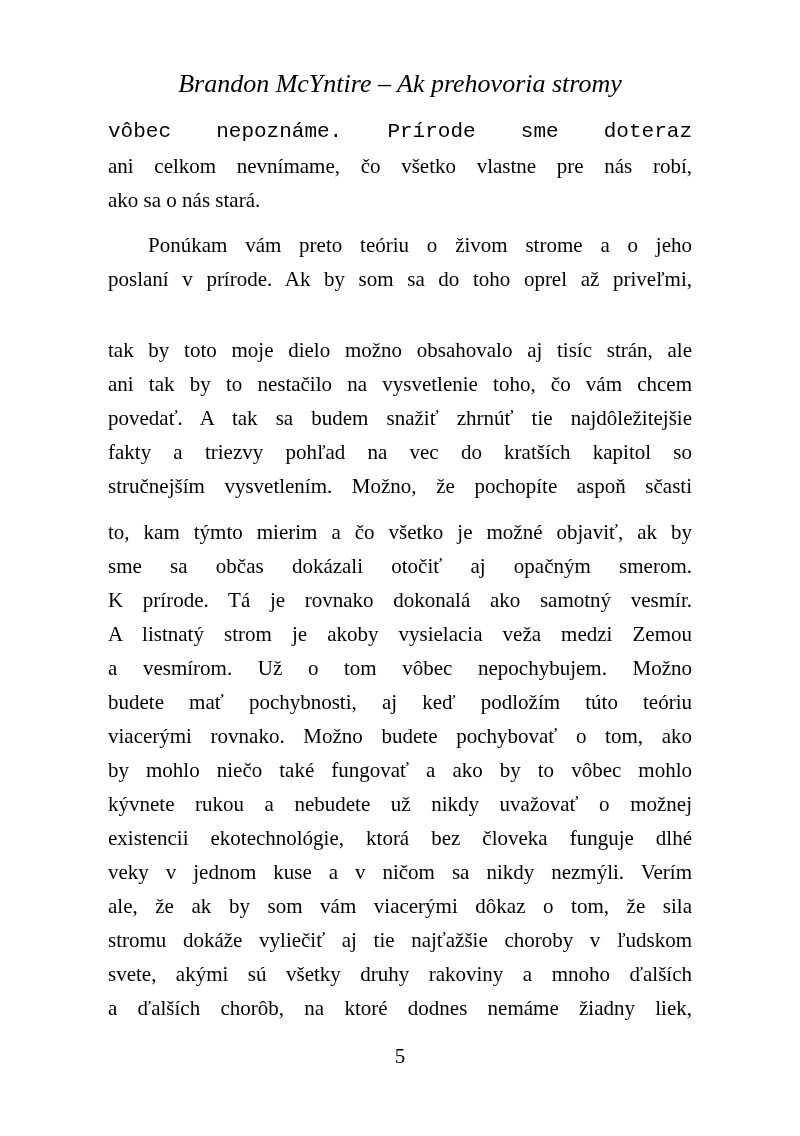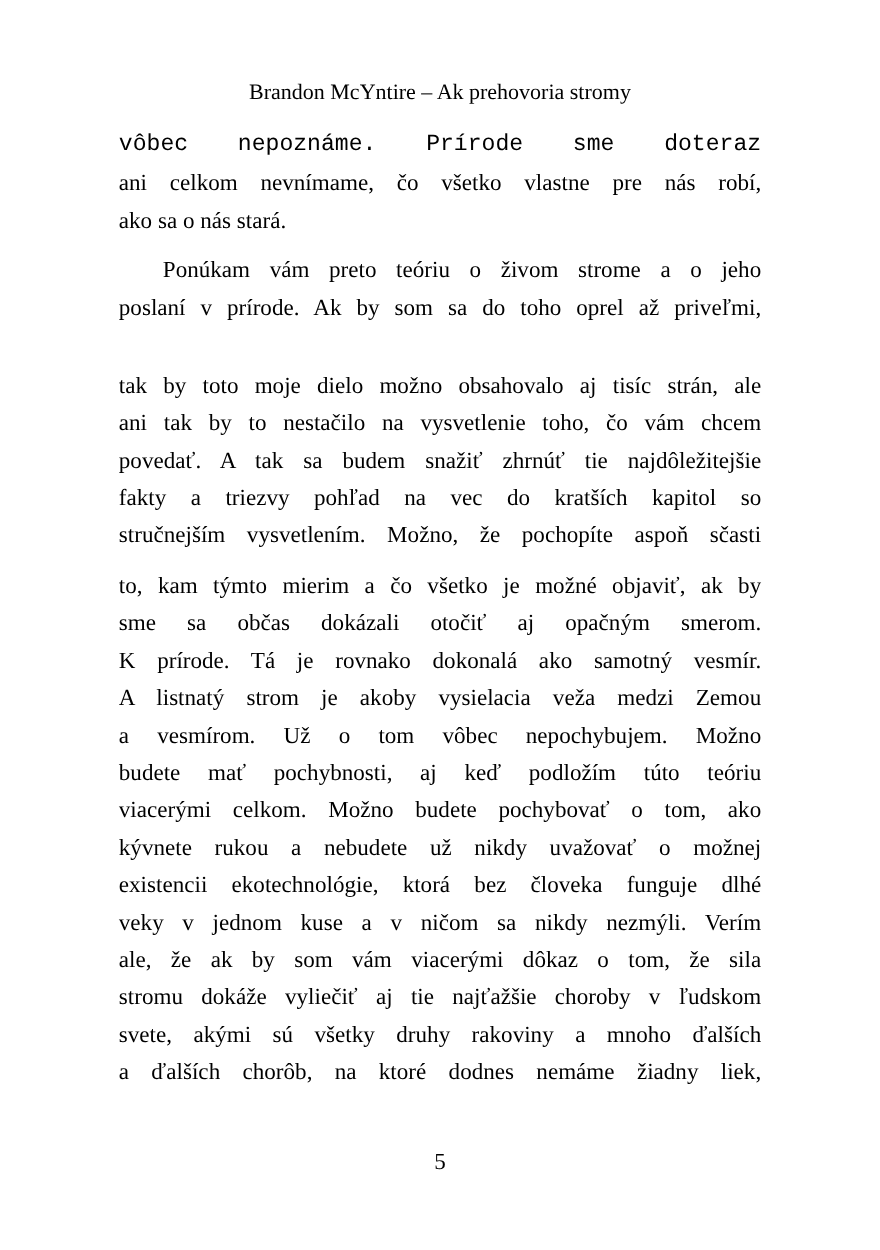--- a/index.html
+++ b/index.html
@@ -1,19 +1,19 @@
 <!DOCTYPE html>
 <html><head>
   <meta charset="utf-8">
   <style>
     html, body { margin: 0; padding: 0; background: #ffffff; }
     body { width: 800px; height: 1136px; position: relative; overflow: hidden;
            font-family: "Liberation Serif", serif; color: #000000; }
     .header { position: absolute; top: 72px; left: 0; width: 800px; text-align: center;
-              font-size: 20px; line-height: 24px; }
+              font-style: italic; font-size: 26px; line-height: 24px; }
     .body-text { position: absolute; left: 108px; width: 584px; top: 115px; }
     .line { display: block; font-size: 21px; height: 34px; line-height: 34px;
             text-align: justify; text-align-last: justify; white-space: nowrap; }
     .line.last { text-align-last: left; }
     .line.indent { padding-left: 40px; }
     .gap { height: 11px; }
     .page-number { position: absolute; top: 1043px; left: 0; width: 800px; text-align: center;
                    font-size: 21px; line-height: 26px; }
   </style>
 </head>
@@ -37,21 +37,22 @@
     <span class="line" style="white-space: normal; overflow: hidden;">ani tak by to nestačilo na vysvetlenie toho, čo vám chcem</span>
     <span class="line" style="white-space: normal; overflow: hidden;">povedať. A tak sa budem snažiť zhrnúť tie najdôležitejšie</span>
     <span class="line" style="white-space: normal; overflow: hidden;">fakty a triezvy pohľad na vec do kratších kapitol so</span>
     <span class="line" style="white-space: normal; overflow: hidden;">stručnejším vysvetlením. Možno, že pochopíte aspoň sčasti</span>
     <span class="line" style="white-space: normal; overflow: hidden; margin-top: 12px;">to, kam týmto mierim a čo všetko je možné objaviť, ak by</span>
     <span class="line" style="white-space: normal; overflow: hidden;">sme sa občas dokázali otočiť aj opačným smerom.</span>
     <span class="line" style="white-space: normal; overflow: hidden;">K prírode. Tá je rovnako dokonalá ako samotný vesmír.</span>
     <span class="line" style="white-space: normal; overflow: hidden;">A listnatý strom je akoby vysielacia veža medzi Zemou</span>
     <span class="line" style="white-space: normal; overflow: hidden;">a vesmírom. Už o tom vôbec nepochybujem. Možno</span>
     <span class="line" style="white-space: normal; overflow: hidden;">budete mať pochybnosti, aj keď podložím túto teóriu</span>
-    <span class="line" style="white-space: normal; overflow: hidden;">viacerými celkom. Možno budete pochybovať o tom, ako</span>
+    <span class="line" style="white-space: normal; overflow: hidden;">viacerými rovnako. Možno budete pochybovať o tom, ako</span>
+    <span class="line" style="white-space: normal; overflow: hidden;">by mohlo niečo také fungovať a ako by to vôbec mohlo</span>
     <span class="line" style="white-space: normal; overflow: hidden;">kývnete rukou a nebudete už nikdy uvažovať o možnej</span>
     <span class="line" style="white-space: normal; overflow: hidden;">existencii ekotechnológie, ktorá bez človeka funguje dlhé</span>
     <span class="line" style="white-space: normal; overflow: hidden;">veky v jednom kuse a v ničom sa nikdy nezmýli. Verím</span>
     <span class="line" style="white-space: normal; overflow: hidden;">ale, že ak by som vám viacerými dôkaz o tom, že sila</span>
     <span class="line" style="white-space: normal; overflow: hidden;">stromu dokáže vyliečiť aj tie najťažšie choroby v ľudskom</span>
     <span class="line" style="white-space: normal; overflow: hidden;">svete, akými sú všetky druhy rakoviny a mnoho ďalších</span>
     <span class="line" style="white-space: normal; overflow: hidden;">a ďalších chorôb, na ktoré dodnes nemáme žiadny liek,</span>
   </div>
 </div>
 

